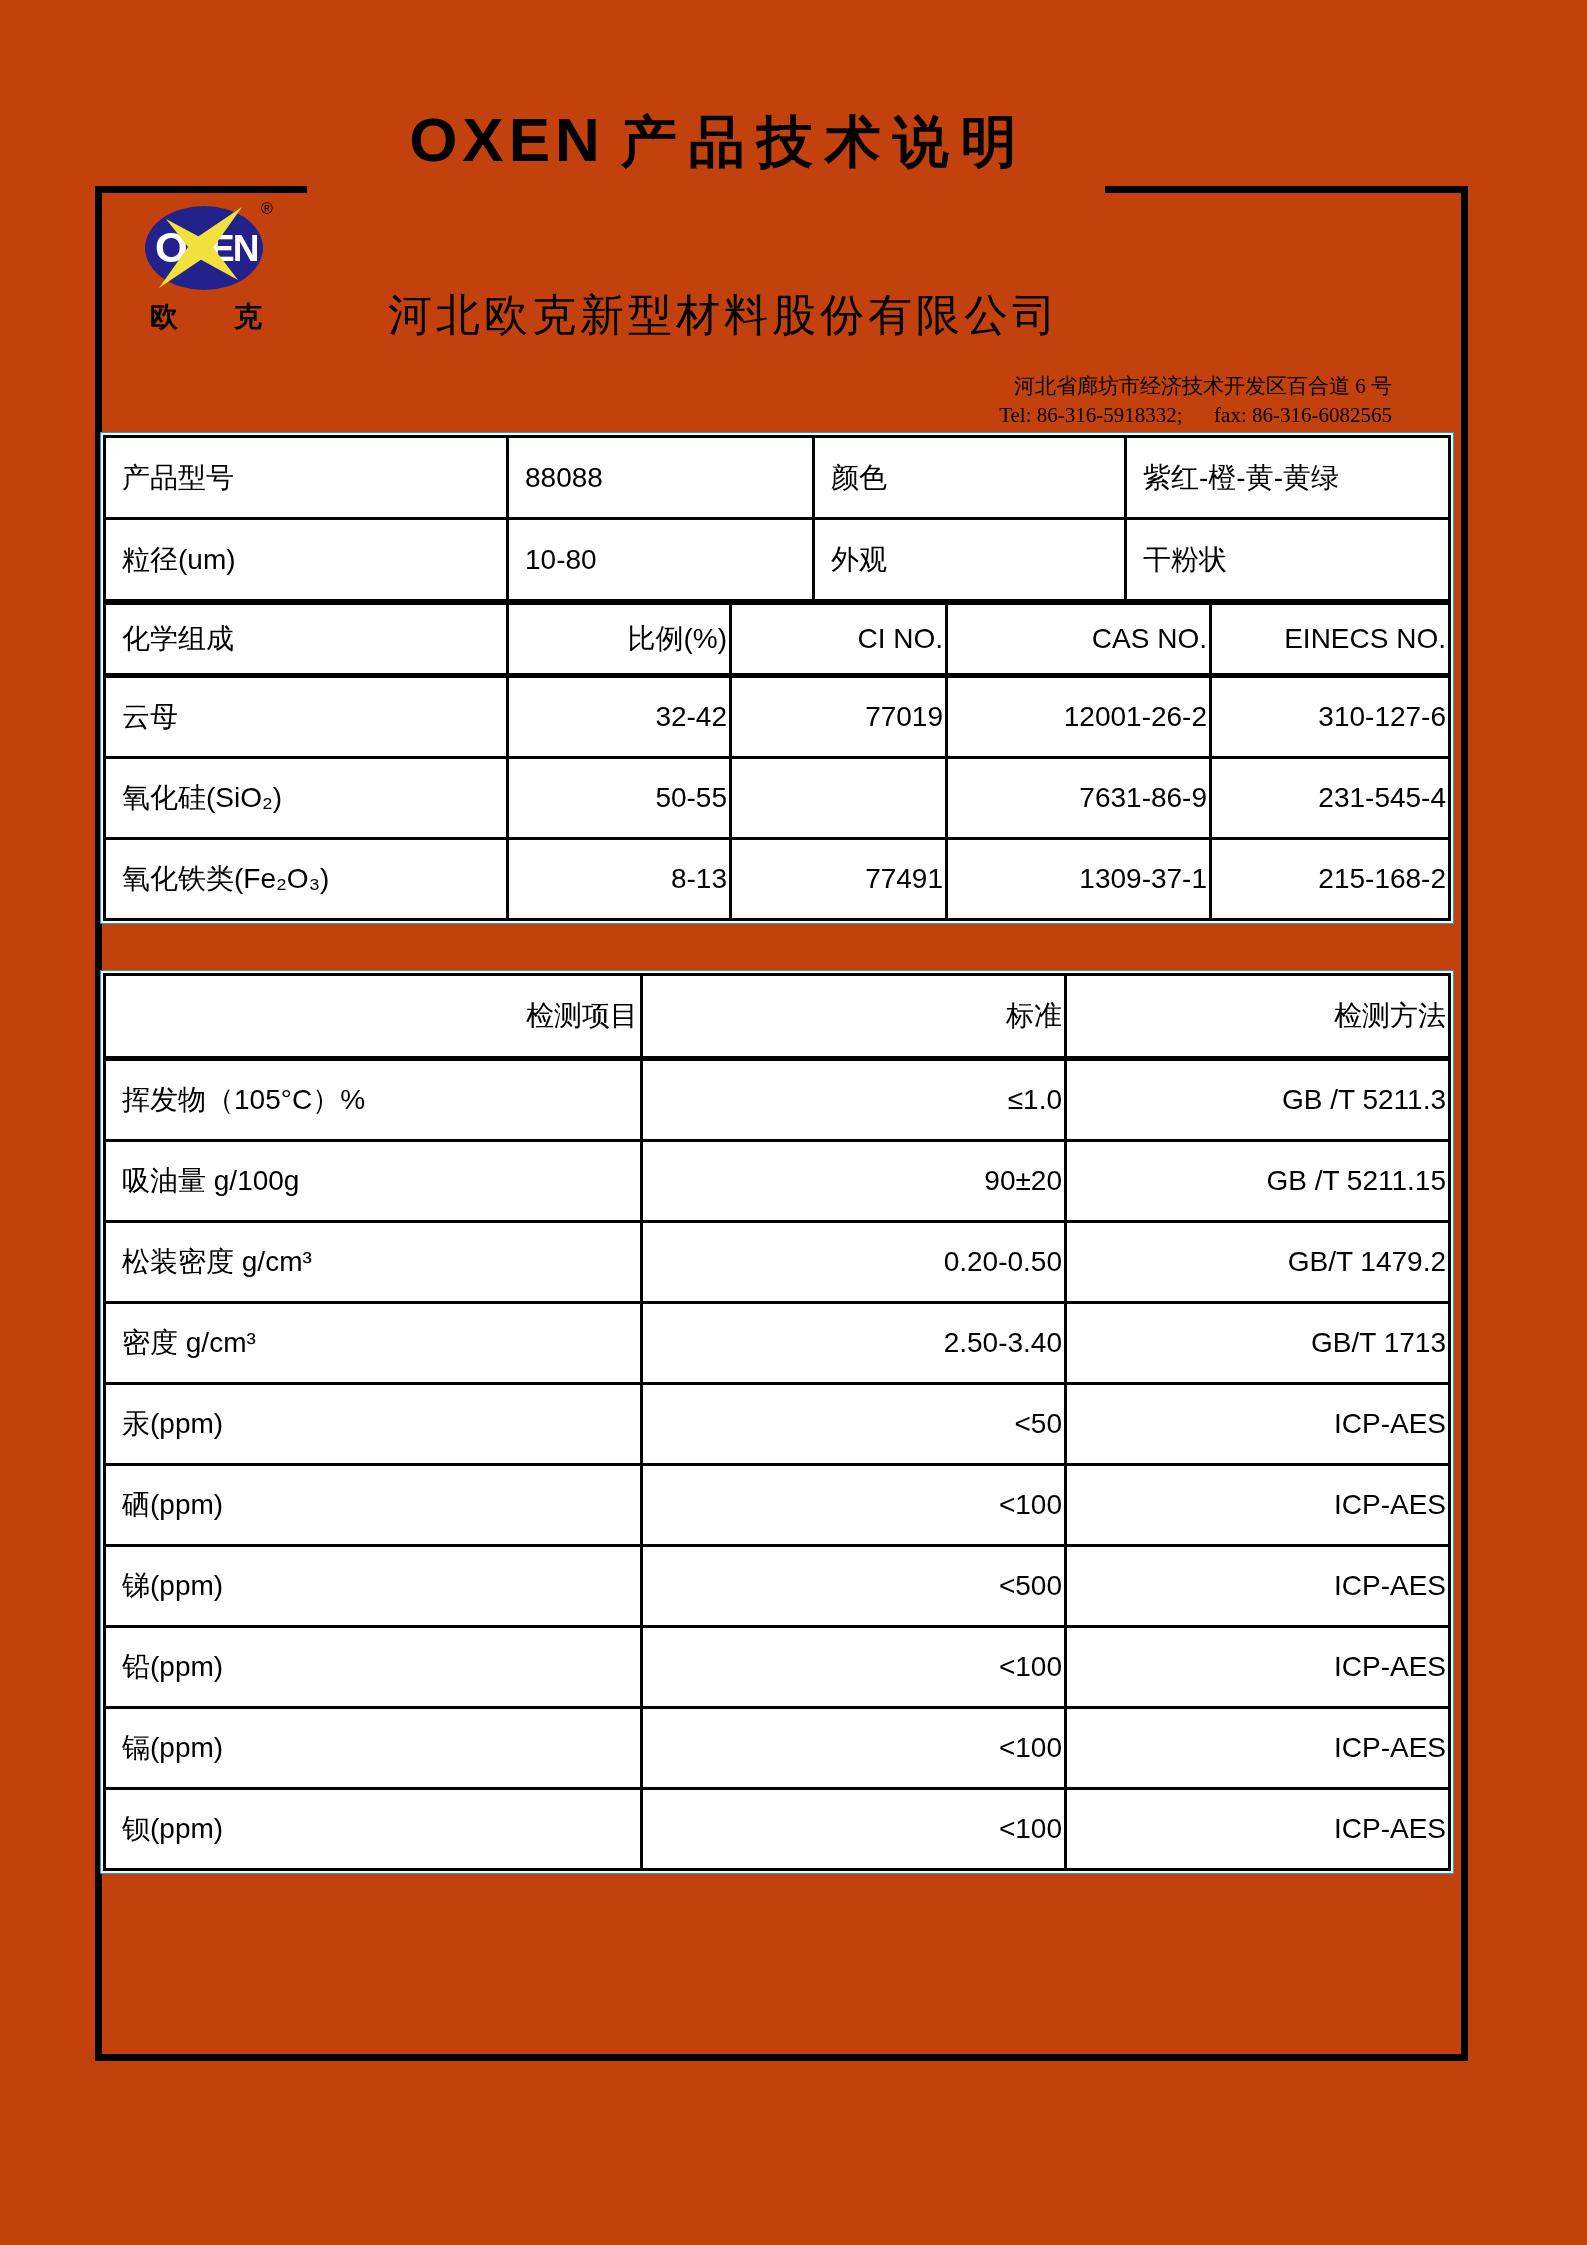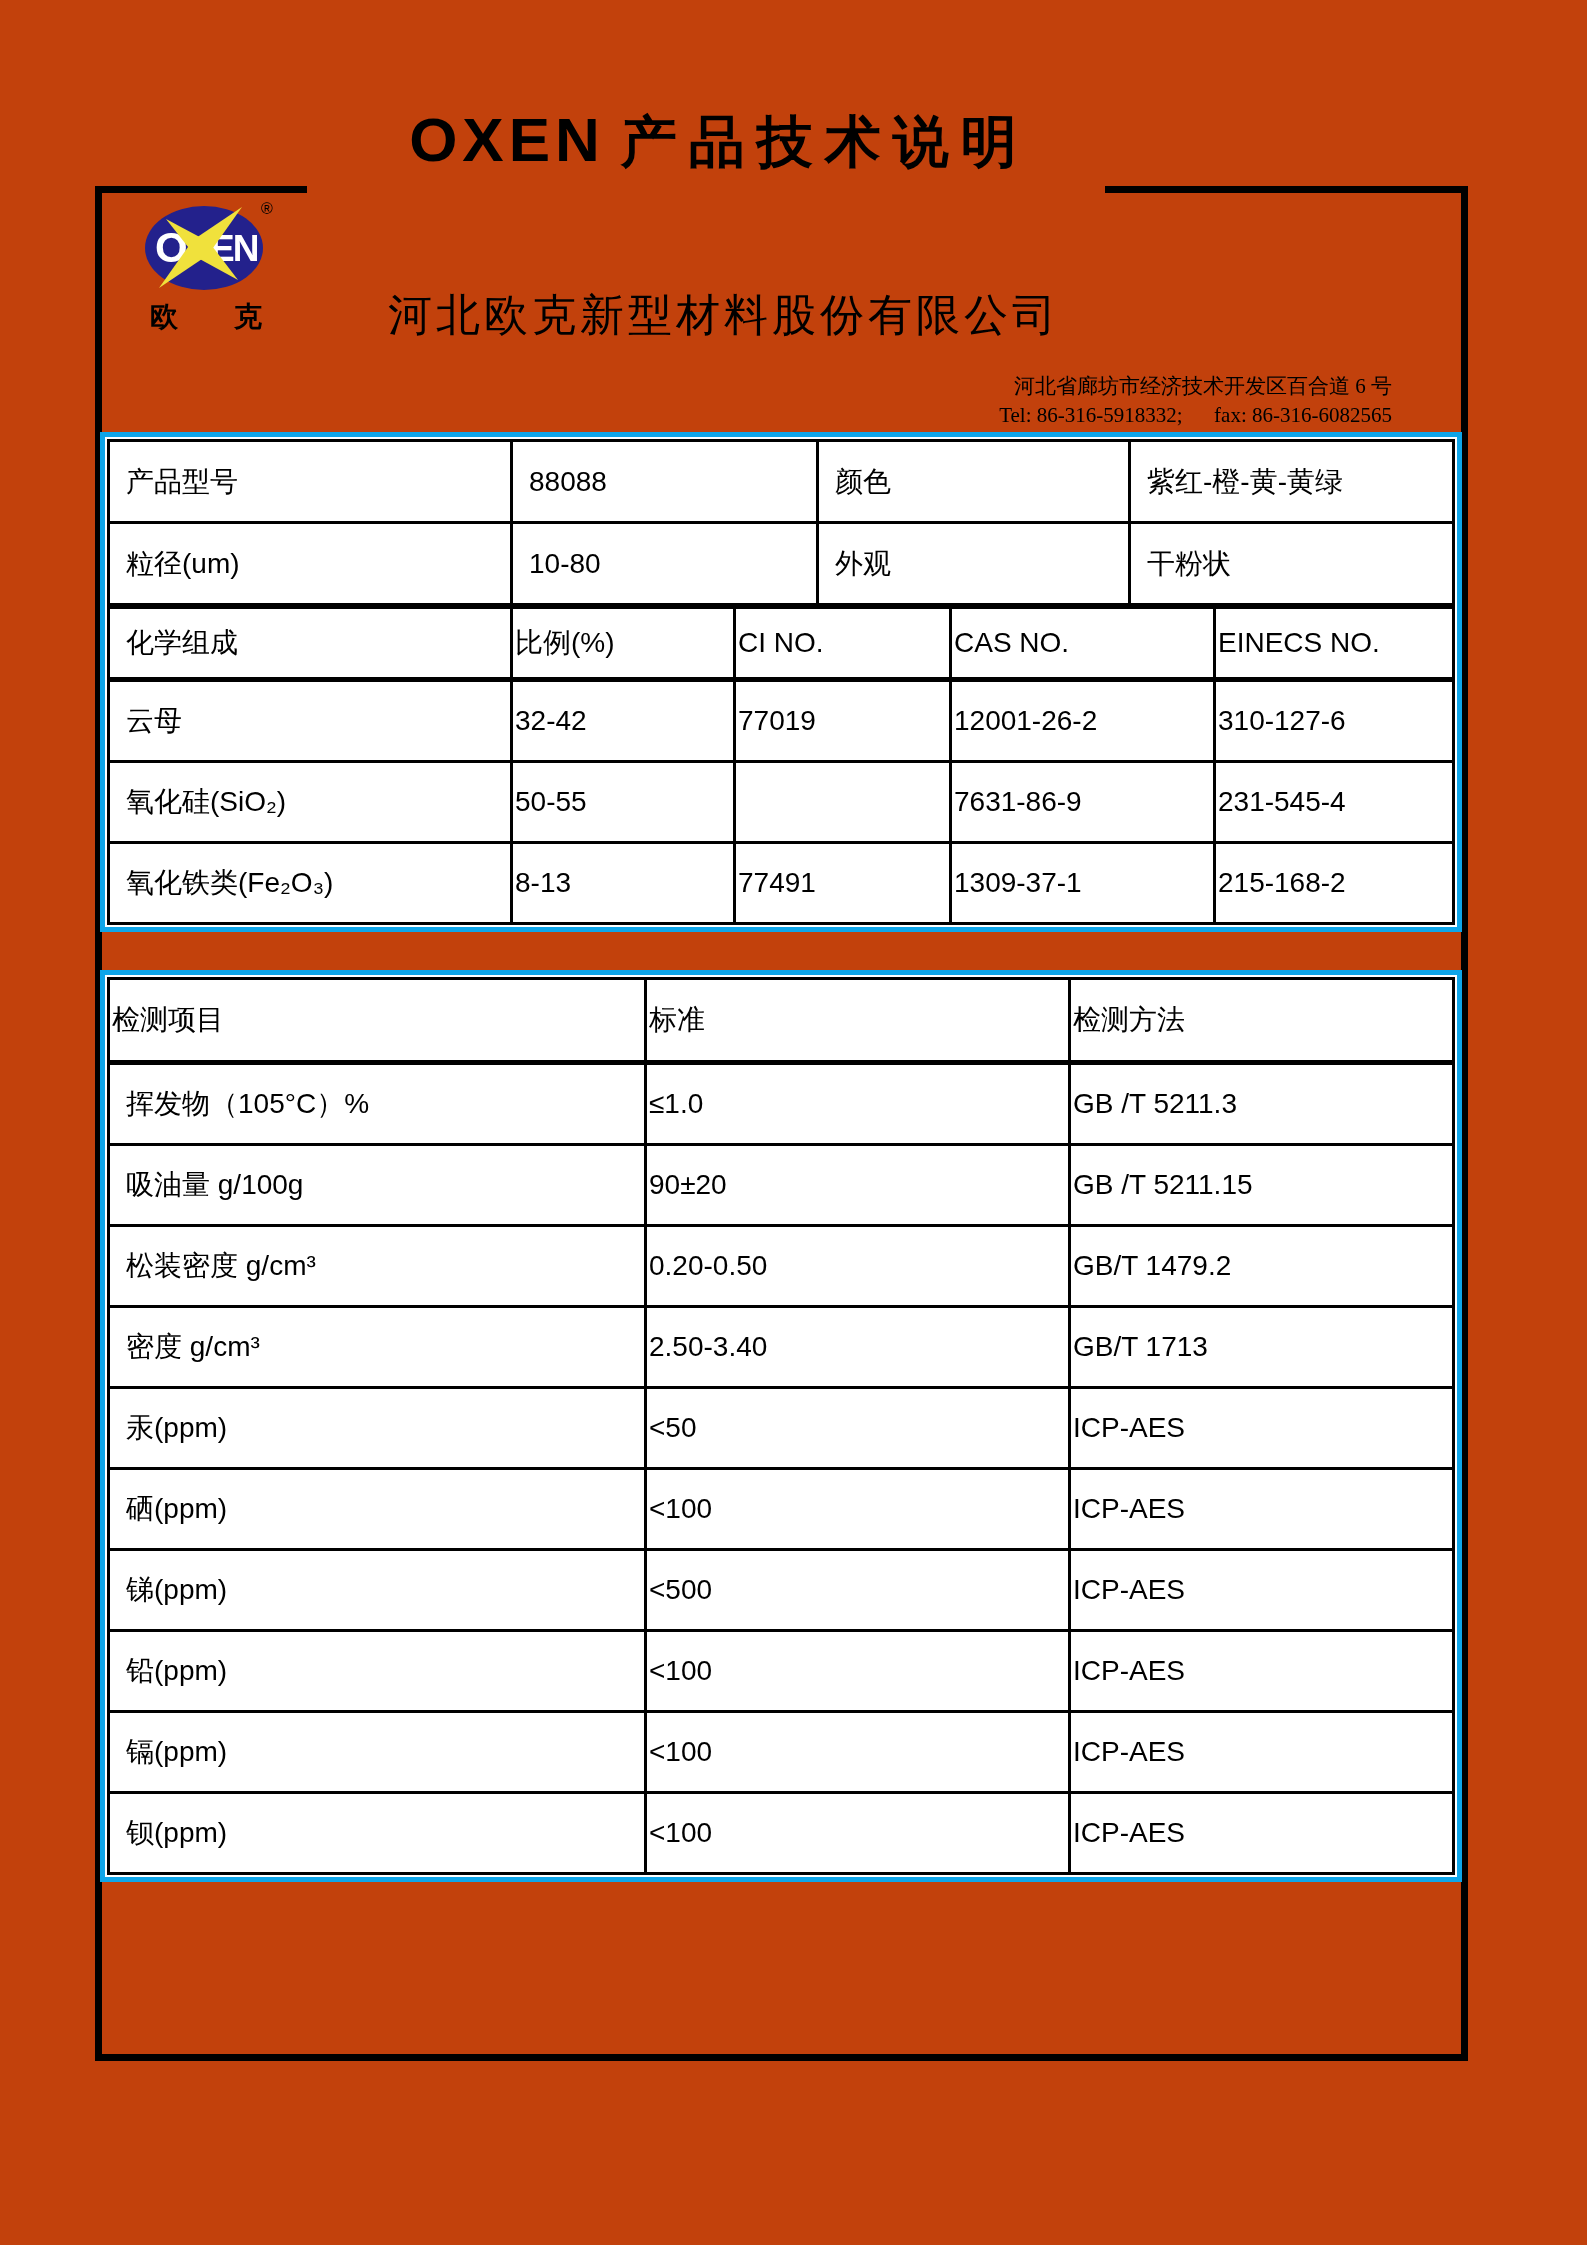--- a/index.html
+++ b/index.html
@@ -37,29 +37,29 @@
     font-family:Liberation Mono, monospace;
     font-size:44px; letter-spacing:4px;
   }
   .address {
     position:absolute; right:195px; top:372px; text-align:right;
     font-family:"Liberation Serif","DejaVu Serif",serif;
     font-size:21px; line-height:29px;
   }
   .addr-l2 { white-space:pre; }
   
-  .tbl-wrap { position:absolute; left:100px; border:5px solid #0ea5e9; padding:2px; background:#fff; }
+  .tbl-wrap { position:absolute; left:100px; border:1px solid #0ea5e9; padding:2px; background:#fff; }
   .t1 { top:432px; }
   .t2 { top:970px; }
   table { border-collapse:collapse; table-layout:fixed; }
   td {
     border:3px solid #000; font-size:28px; padding:0 4px 0 16px;
     text-align:left; vertical-align:middle; overflow:hidden; white-space:nowrap;
   }
-  td.ctr { text-align:left; padding:0 2px; }
+  td.ctr { text-align:right; padding:0 2px; }
   .tA td { height:79px; }
   .tB td { height:78px; }
   .tB tr.hdr td { height:68px; border-bottom-width:5px; }
   .t2 table td { height:78px; }
   .t2 table tr.hdr td { height:80px; border-bottom-width:5px; }
 </style>
 </head>
 <body>
 
 <div class="page">

